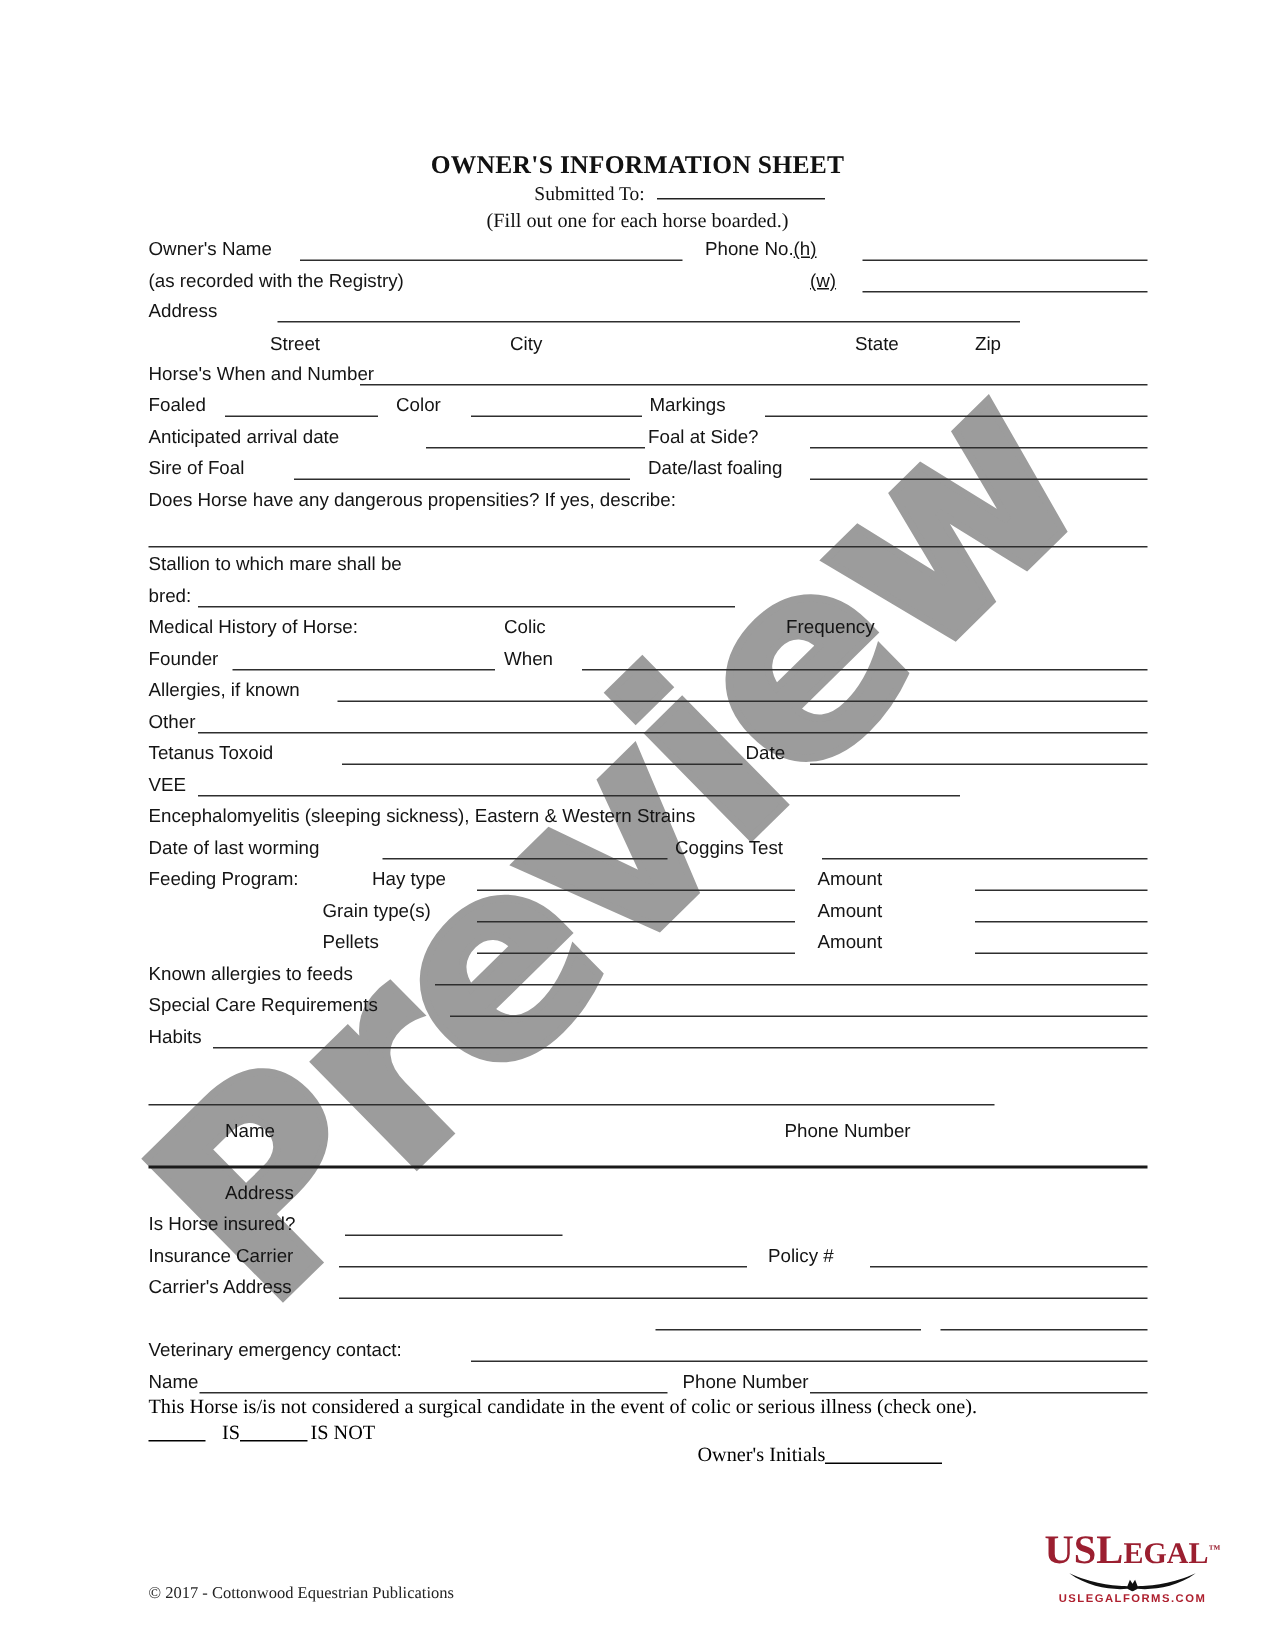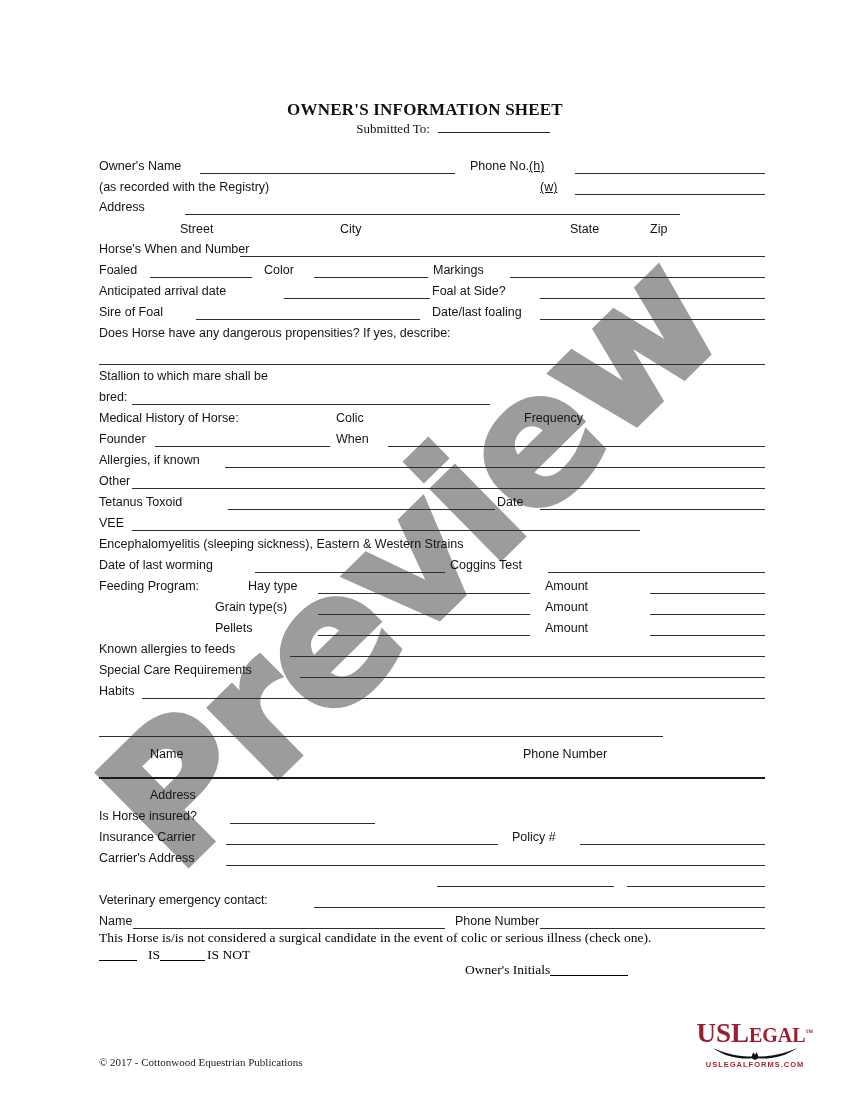--- a/index.html
+++ b/index.html
@@ -42,20 +42,21 @@
 <div class="page">
 
   <div class="watermark">Preview</div>
 
   <div class="content">
 
     <div class="title">OWNER'S INFORMATION SHEET</div>
     <div class="submitted">
       <span>Submitted To:</span><span class="uline"></span>
     </div>
+    <div class="subtitle">(Fill out one for each horse boarded.)</div>
 
     <div class="r" style="top:159px">
       <span class="lbl" style="left:99px">Owner's Name</span>
       <span class="ln" style="left:200px;width:255px"></span>
       <span class="lbl" style="left:470px"><span>Phone No.</span><span class="u">(h)</span></span>
       <span class="ln" style="left:575px;width:190px"></span>
     </div>
 
     <div class="r" style="top:180px">
       <span class="lbl" style="left:99px">(as recorded with the Registry)</span>

